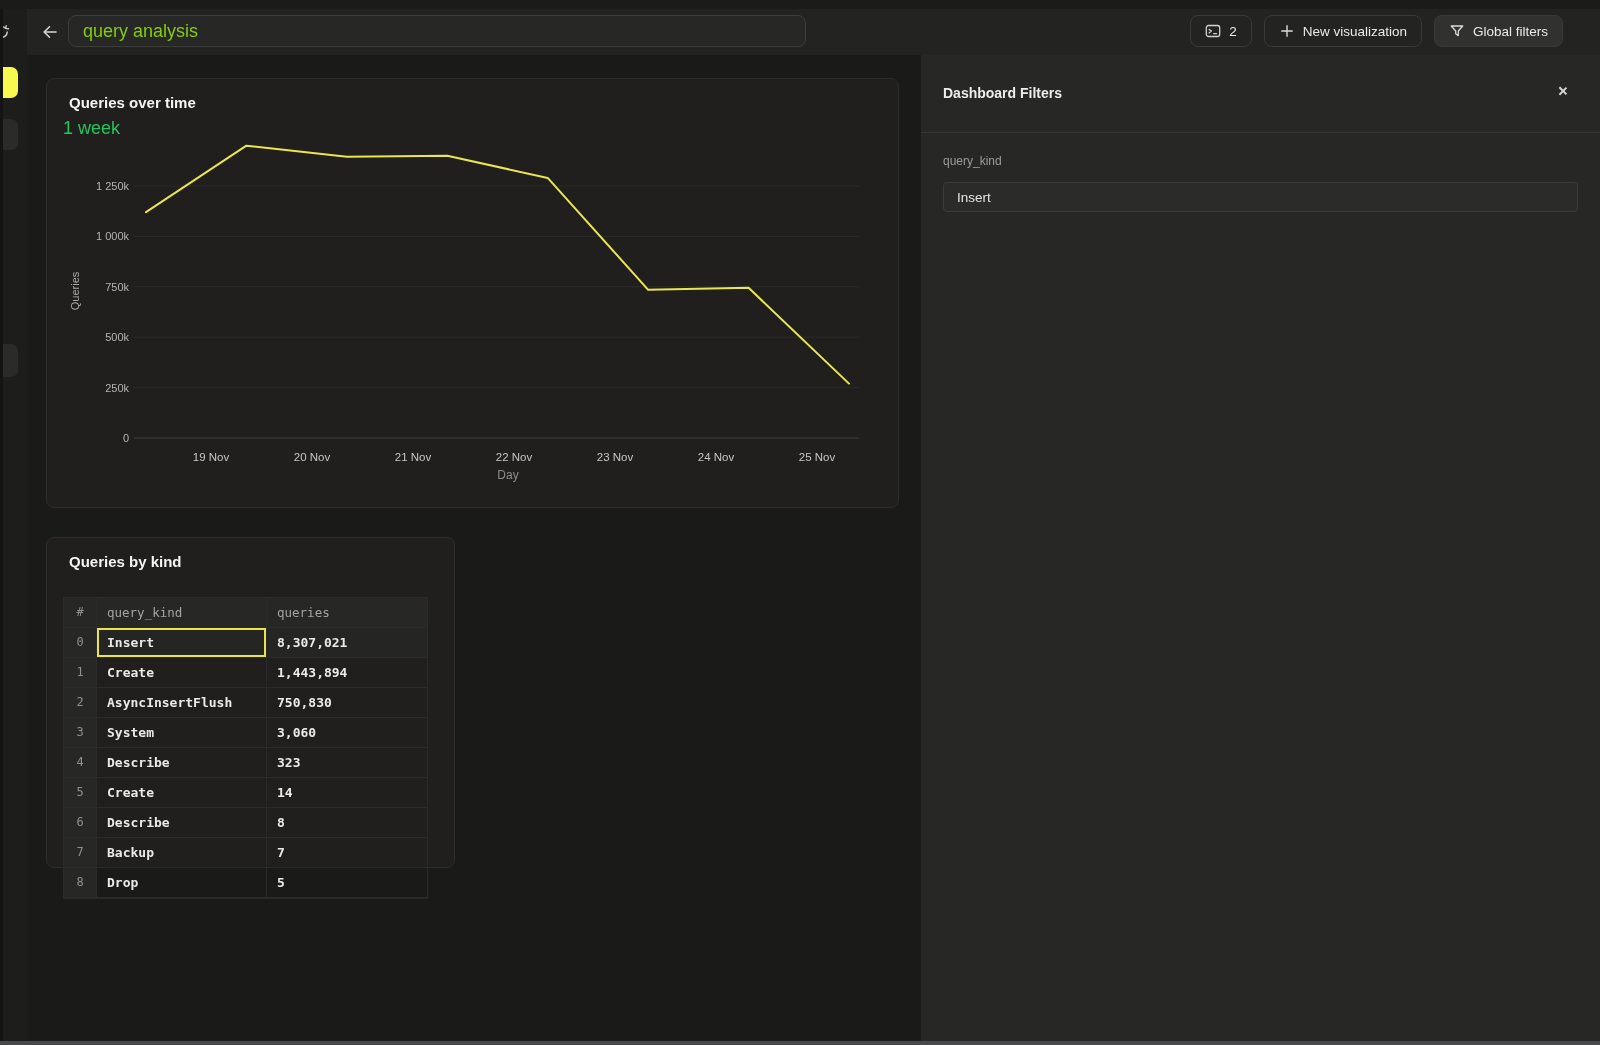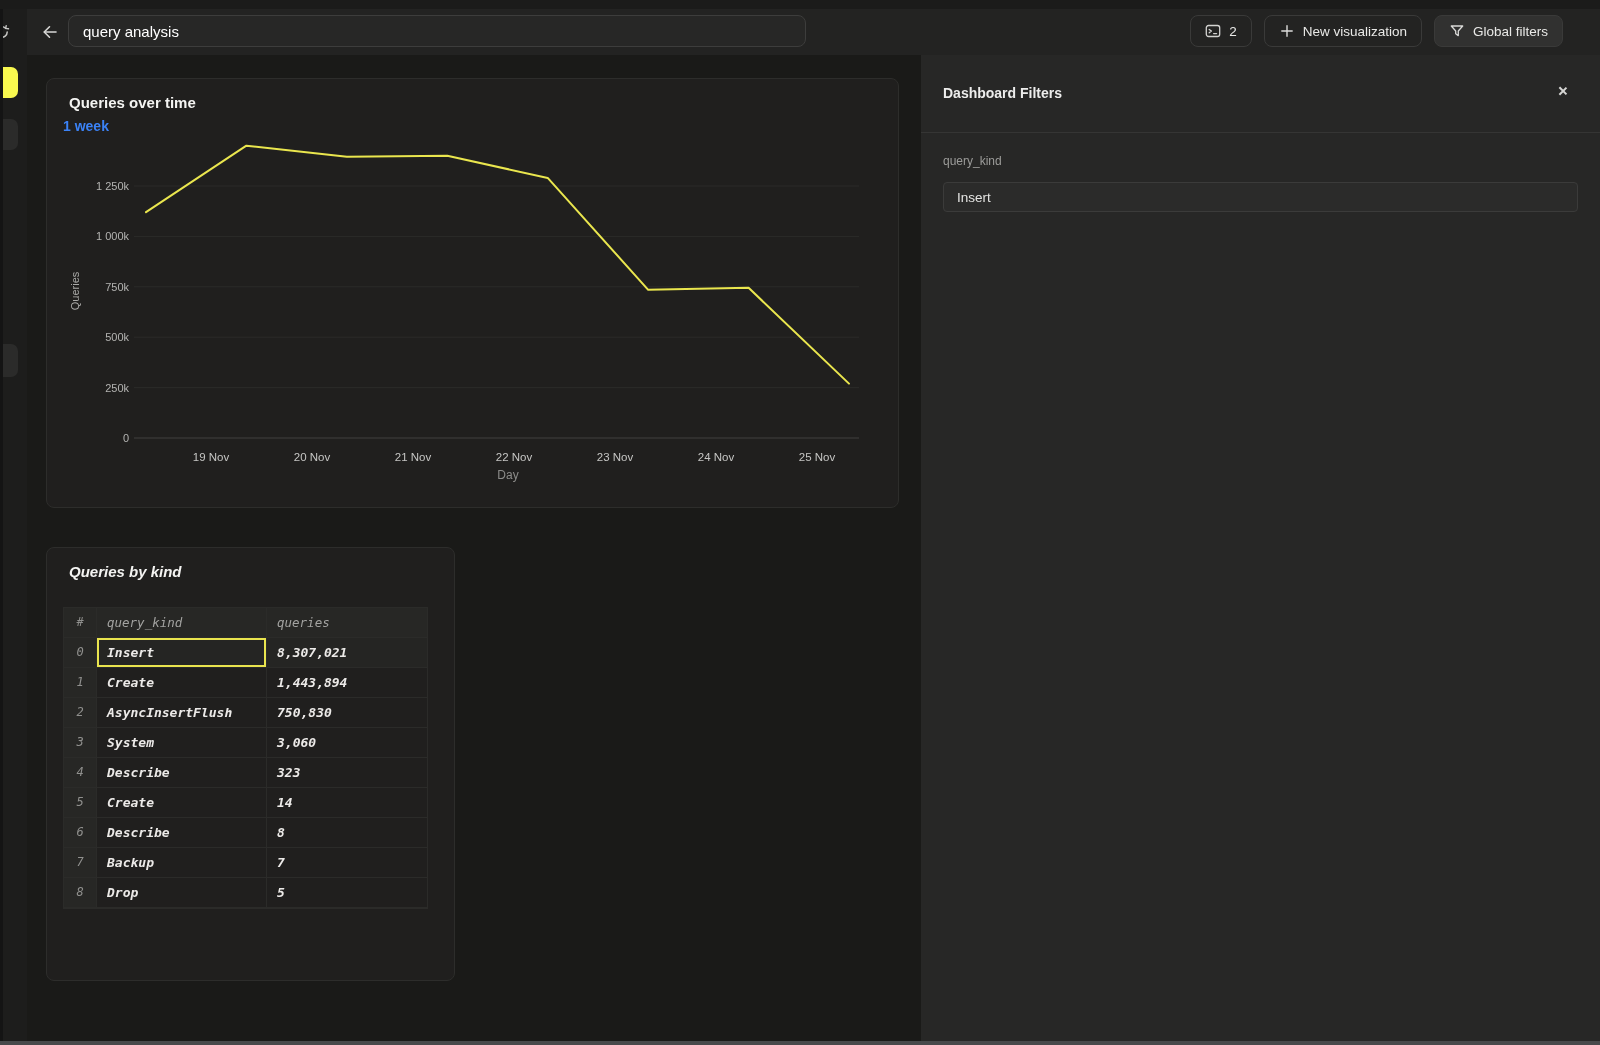--- a/index.html
+++ b/index.html
@@ -7,42 +7,42 @@
   .app { position:relative; width:1600px; height:1045px; background:#1a1a18; }
 
   
   .top-strip { position:absolute; left:0; top:0; width:1600px; height:9px; background:#1b1b1a; z-index:6; }
   .bottom-strip { position:absolute; left:0; top:1041px; width:1600px; height:4px; background:#48494b; z-index:6; }
 
   
   .topbar { position:absolute; left:27px; top:9px; width:1573px; height:46px; background:#232322; z-index:5; }
   .back-btn { position:absolute; left:13px; top:13px; width:20px; height:20px; cursor:pointer; }
   .title-input { position:absolute; left:41px; top:6px; width:738px; height:32px; background:#272726; border:1px solid #3d3d3c; border-radius:8px; display:flex; align-items:center; }
-  .title-input span { padding-left:14px; font-size:15px; color:#ffffff; }
+  .title-input span { padding-left:14px; font-size:18px; color:#84cc16; }
   .topbar-right { position:absolute; right:37px; top:6px; display:flex; gap:12px; }
   .btn { height:32px; border-radius:8px; border:1px solid #3a3a39; background:#232322; color:#e9e9e7; font-size:13.5px; display:flex; align-items:center; gap:8px; padding:0 14px; font-family:"Liberation Sans", sans-serif; cursor:pointer; }
   .btn.light { background:#313130; border-color:#3a3a39; }
   .icon16 { width:16px; height:16px; display:block; }
 
   
   .sidebar { position:absolute; left:0; top:9px; width:27px; height:1032px; background:#1d1d1c; z-index:4; }
   .sidebar::before { content:""; position:absolute; left:0; top:0; width:3px; height:100%; background:#141414; z-index:3; }
   .refresh-wrap { position:absolute; left:-6px; top:15px; width:18px; height:18px; z-index:1; cursor:pointer; }
   .pill { position:absolute; left:-9px; width:27px; height:31px; border-radius:7px; z-index:1; cursor:pointer; }
   .pill.yellow { top:58px; background:#f8f84f; }
   .pill.g1 { top:110px; background:#2b2b2a; }
   .pill.g2 { top:335px; height:33px; background:#2b2b2a; }
 
   
   .main { position:absolute; left:27px; top:55px; width:894px; height:986px; background:#1a1a18; }
   .card { position:absolute; background:#201f1e; border:1px solid #2d2d2b; border-radius:8px; }
   .chart-card { left:19px; top:23px; width:853px; height:430px; }
-  .table-card { left:19px; top:492px; width:409px; height:434px;font-style:italic; }
+  .table-card { left:19px; top:482px; width:409px; height:331px; }
   .card h2 { position:absolute; left:16px; top:15px; font-size:15px; font-weight:700; color:#f4f4f2;margin-left:6px; }
-  .card h3 { position:absolute; left:16px; top:39px; font-size:14px; font-weight:700; color:#3b82f6; }
+  .card h3 { position:absolute; left:16px; top:39px; font-size:18px; font-weight:400; color:#22c55e; }
   #line-chart { position:absolute; left:0; top:0; width:853px; height:430px; }
 
   
   .qtable { position:absolute; left:16px; top:59px; width:365px; display:grid; grid-template-columns:33px 170px 160px; border:1px solid #2b2b29; font-family:"DejaVu Sans Mono", monospace; }
   .qtable .cell { height:30px; line-height:29px; border-bottom:1px solid #2b2b29; white-space:nowrap; overflow:hidden; }
   .qtable .cell.c0 { background:#272725; text-align:center; color:#90908e; font-size:12px; border-right:1px solid #2b2b29; }
   .qtable .cell.c1 { padding-left:10px; border-right:1px solid #2b2b29; }
   .qtable .cell.c2 { padding-left:10px; }
   .qtable .hdr { background:#272725; color:#a3a3a1; font-size:12.5px; font-weight:400; }
   .qtable .data { color:#eceae8; font-size:13px; font-weight:700; background:transparent; }

